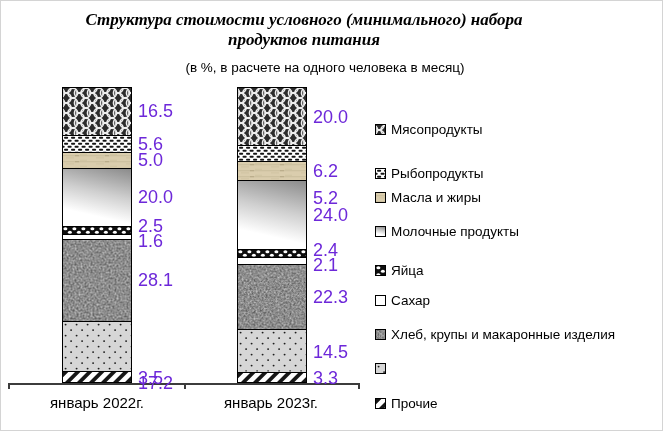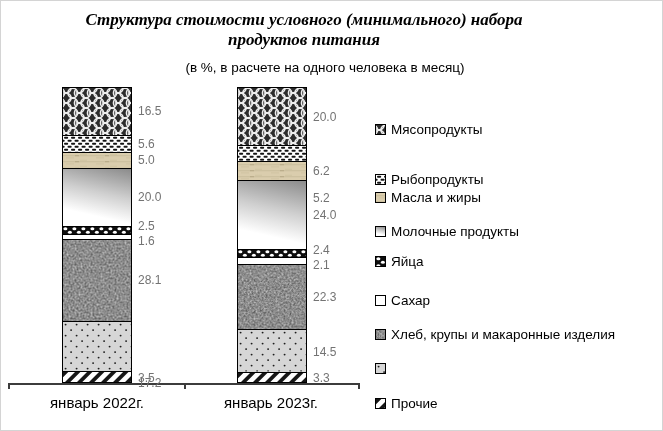--- a/index.html
+++ b/index.html
@@ -31,21 +31,21 @@
   .pat-fish{background:#ffffff;}
   .pat-oils{background:#dacdad;}
   .pat-dairy{background:linear-gradient(193deg,#8b8b8b 0%,#cfcfcf 42%,#ffffff 76%);}
   .pat-eggs{background:#0e0e0e;}
   .pat-sugar{background:#ffffff;}
   .pat-bread{background:#bdbdbd;}
   .pat-fruits{background:#d6d6d6;}
   .pat-other{background:#ffffff;}
   .val{
     position:absolute;transform:translateY(-50%);
-    font-size:12px;color:#737373;white-space:nowrap;text-align:right;
+    font-size:18px;color:#6d28d9;white-space:nowrap;text-align:right;
   }
   .axis{position:absolute;left:7px;top:382px;width:352px;height:2px;background:#3c3c3c;}
   .tick{position:absolute;width:2px;height:6px;top:382px;background:#3c3c3c;}
   .xlabel{
     position:absolute;top:393px;width:150px;text-align:center;
     font-size:15px;color:#000;white-space:nowrap;
   }
   .legend-item{position:absolute;left:374px;height:16px;display:flex;align-items:center;gap:5px;margin-top:25px;}
   .swatch{
     position:relative;width:11px;height:11px;flex:none;
@@ -225,41 +225,41 @@
 
   <div id="legend">
       <div class="legend-item" style="top: 95px;">
         <span class="swatch pat-meat">
           <svg class="fill">
             <rect width="100%" height="100%" fill="url(#p-meat)"></rect>
           </svg>
         </span>
         <span class="legend-label">Мясопродукты</span>
       </div>
-      <div class="legend-item" style="top: 145px;">
+      <div class="legend-item" style="top: 139px;">
         <span class="swatch pat-fish">
           <svg class="fill">
             <rect width="100%" height="100%" fill="url(#p-fish)"></rect>
           </svg>
         </span>
         <span class="legend-label">Рыбопродукты</span>
       </div>
       <div class="legend-item" style="top: 163.5px;">
         <span class="swatch pat-oils">
           <svg class="fill">
             <rect width="100%" height="100%" fill="url(#p-oils)"></rect>
           </svg>
         </span>
         <span class="legend-label">Масла и жиры</span>
       </div>
       <div class="legend-item" style="top: 197.75px;">
         <span class="swatch pat-dairy"></span>
         <span class="legend-label">Молочные продукты</span>
       </div>
-      <div class="legend-item" style="top: 227px;">
+      <div class="legend-item" style="top: 236px;">
         <span class="swatch pat-eggs">
           <svg class="fill">
             <rect width="100%" height="100%" fill="url(#p-eggs)"></rect>
           </svg>
         </span>
         <span class="legend-label">Яйца</span>
       </div>
       <div class="legend-item" style="top: 266.25px;">
         <span class="swatch pat-sugar"></span>
         <span class="legend-label">Сахар</span>

